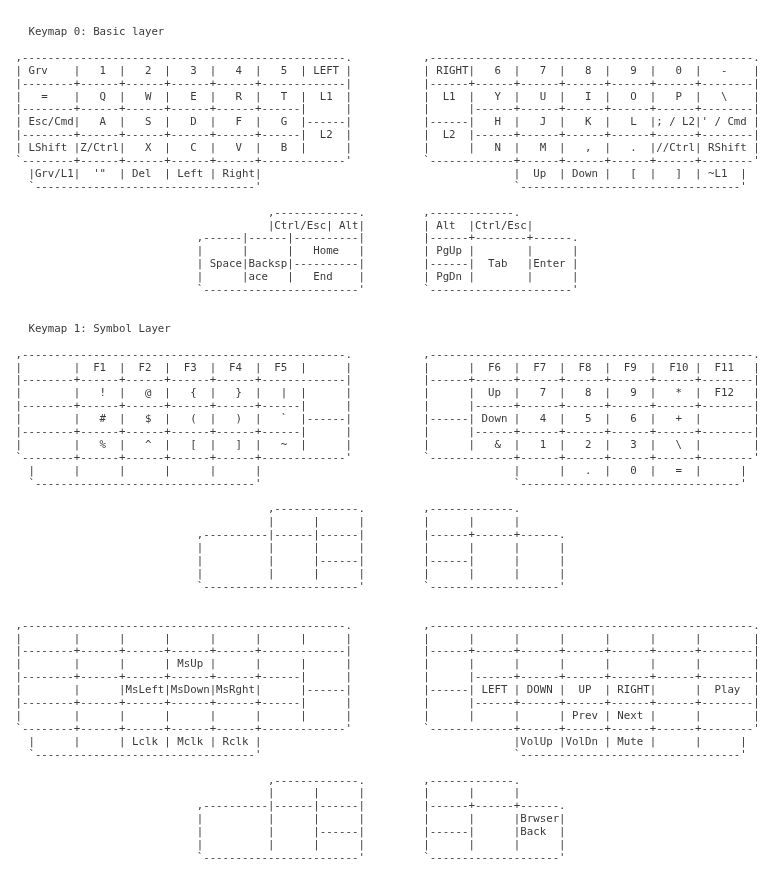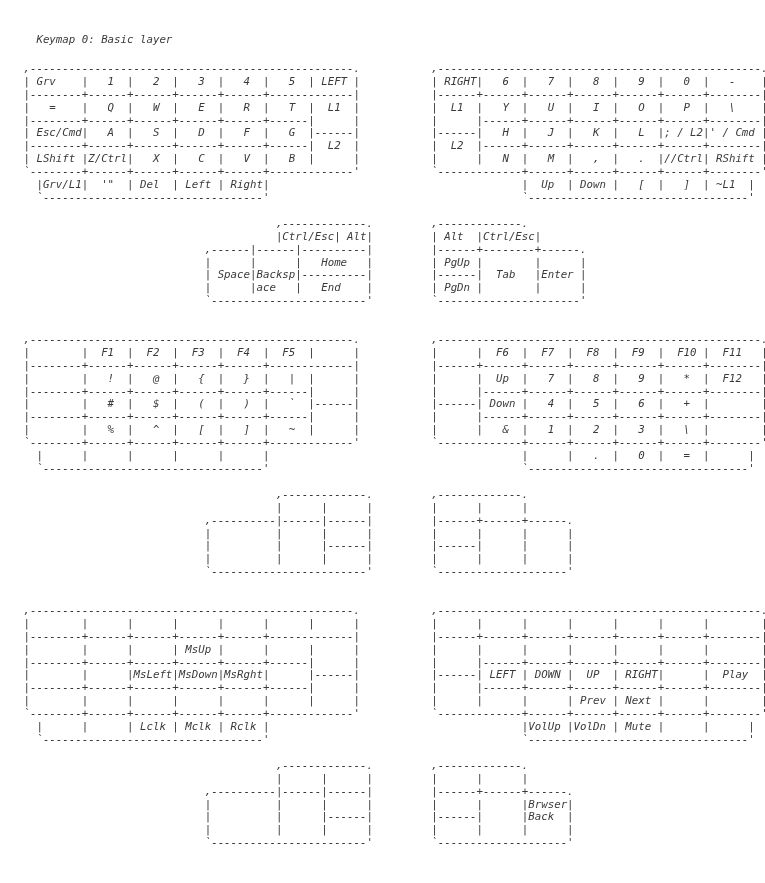--- a/index.html
+++ b/index.html
@@ -11,26 +11,25 @@
     overflow: hidden;
   }
   .doc {
     padding: 18px 0 0 1px;
     font-family: "DejaVu Sans Mono", "Liberation Mono", monospace;
     font-size: 10.75px;
     line-height: 12.9px;
     color: #3a3a3a;
   }
   pre {
-    margin: 16px;
+    margin: 8px;
     font-family: inherit;
     font-size: inherit;
     line-height: inherit;
     white-space: pre;
-    font-style: italic;
   }
   .keymap-section {
     margin: 0 0 25.8px 0;
   }
   .keymap-title {
     padding-left: 3ch;
     margin-bottom: 12.9px;
     font-weight: normal;
   }
 </style>
@@ -56,20 +55,21 @@
                                         ,-------------.         ,-------------.
                                         |Ctrl/Esc| Alt|         | Alt  |Ctrl/Esc|
                              ,------|------|----------|         |------+--------+------.
                              |      |      |   Home   |         | PgUp |        |      |
                              | Space|Backsp|----------|         |------|  Tab   |Enter |
                              |      |ace   |   End    |         | PgDn |        |      |
                              `------------------------'         `----------------------'</pre>
   </section>
 
   <section class="keymap-section">
+    <pre class="keymap-title">Keymap 1: Symbol Layer</pre>
     <pre class="keymap-art"> ,--------------------------------------------------.           ,--------------------------------------------------.
  |        |  F1  |  F2  |  F3  |  F4  |  F5  |      |           |      |  F6  |  F7  |  F8  |  F9  |  F10 |  F11   |
  |--------+------+------+------+------+-------------|           |------+------+------+------+------+------+--------|
  |        |   !  |   @  |   {  |   }  |   |  |      |           |      |  Up  |   7  |   8  |   9  |   *  |  F12   |
  |--------+------+------+------+------+------|      |           |      |------+------+------+------+------+--------|
  |        |   #  |   $  |   (  |   )  |   `  |------|           |------| Down |   4  |   5  |   6  |   +  |        |
  |--------+------+------+------+------+------|      |           |      |------+------+------+------+------+--------|
  |        |   %  |   ^  |   [  |   ]  |   ~  |      |           |      |   &amp;  |   1  |   2  |   3  |   \  |        |
  `--------+------+------+------+------+-------------'           `-------------+------+------+------+------+--------'
    |      |      |      |      |      |                                       |      |   .  |   0  |   =  |      |

